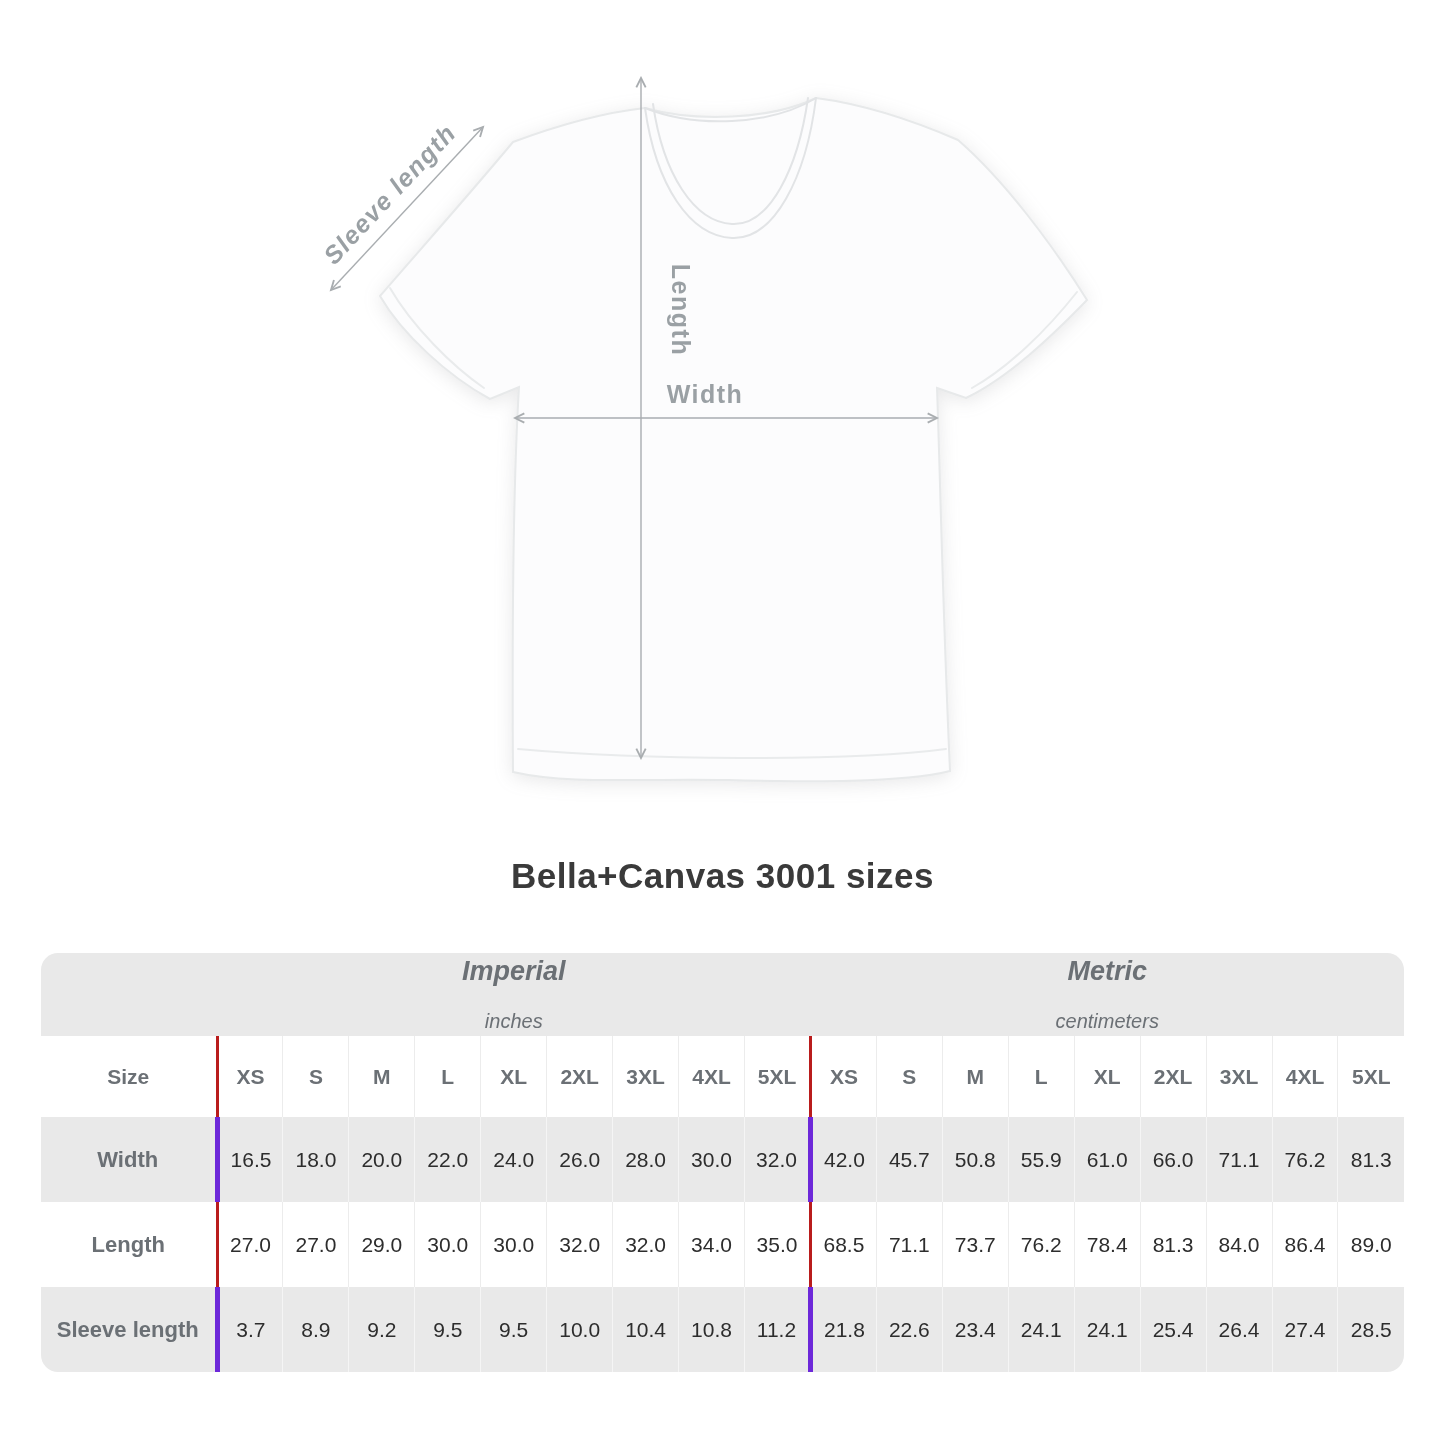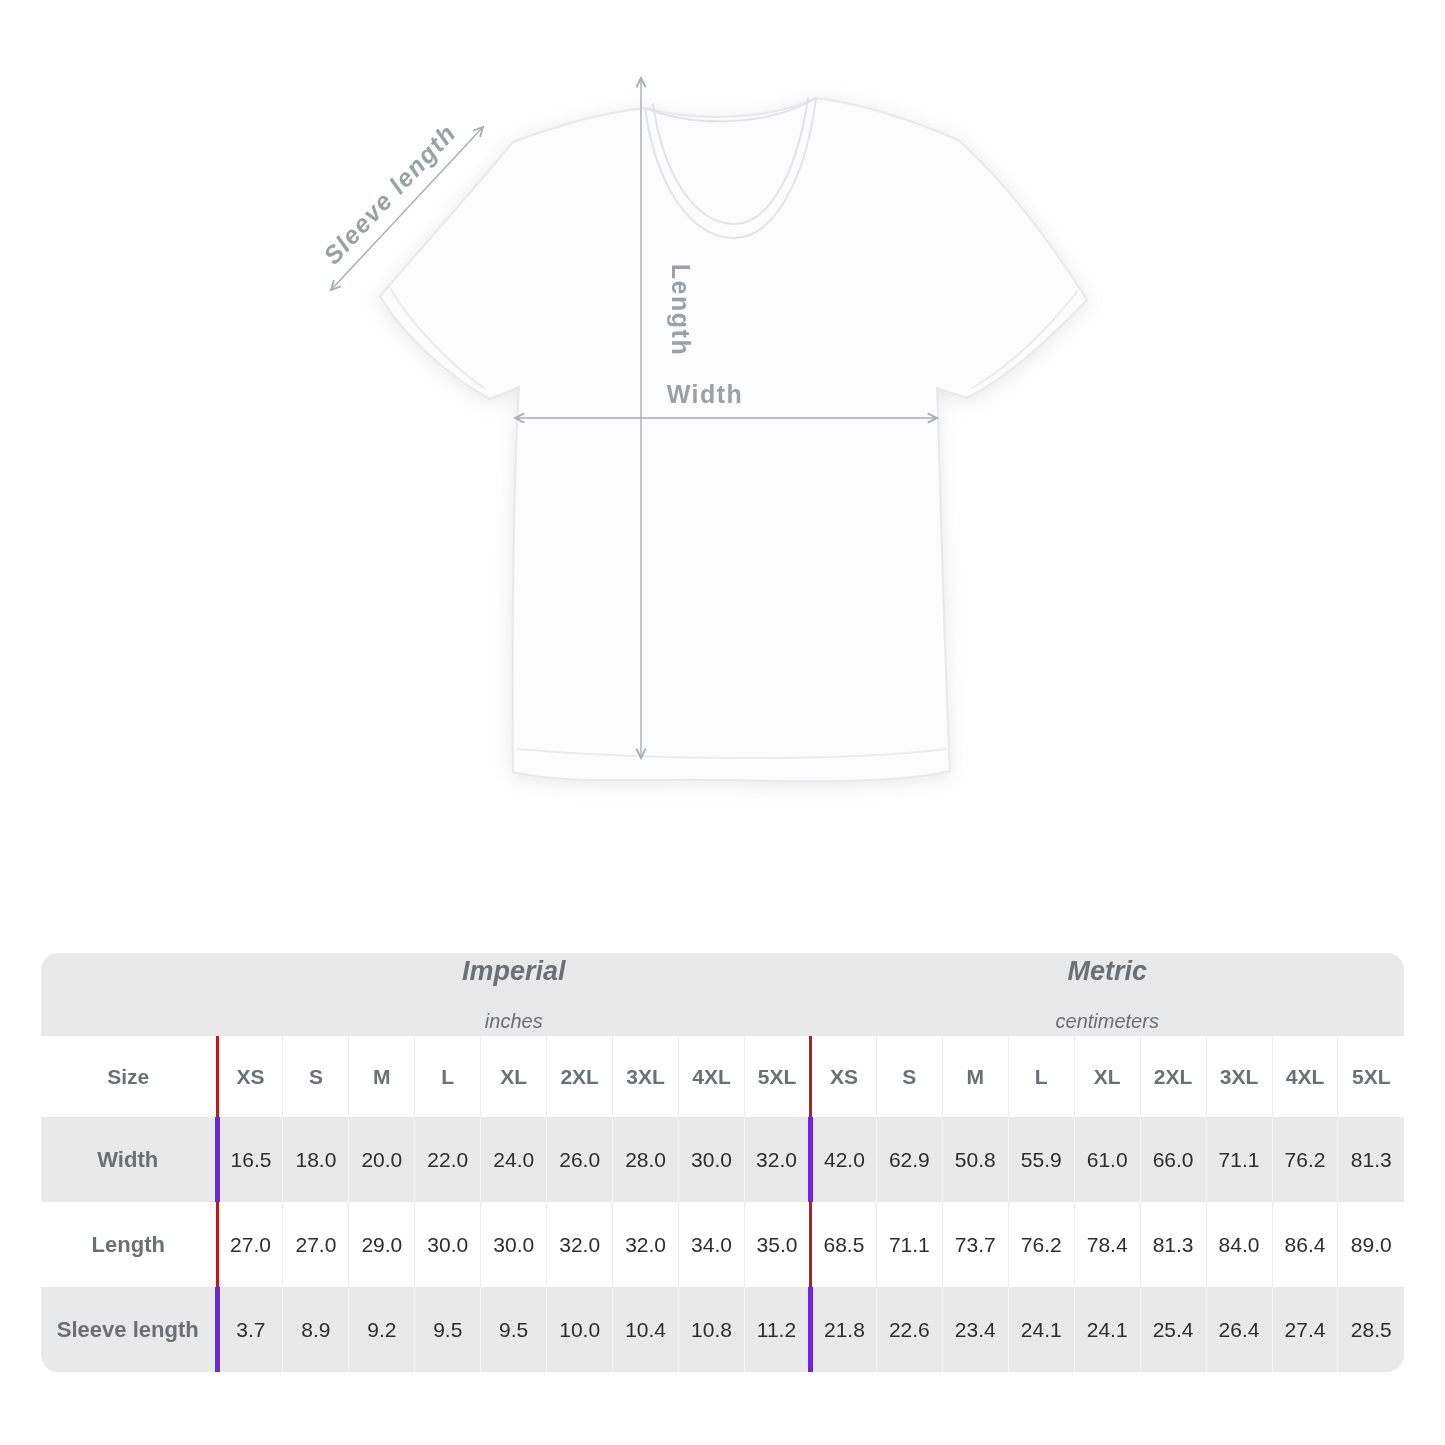--- a/index.html
+++ b/index.html
@@ -178,20 +178,21 @@
 
     <line class="measure-line" x1="483" y1="127" x2="331" y2="290" marker-start="url(#arrow)" marker-end="url(#arrow)"></line>
     <line class="measure-line" x1="641" y1="78" x2="641" y2="758" marker-start="url(#arrow)" marker-end="url(#arrow)"></line>
     <line class="measure-line" x1="515" y1="418" x2="937" y2="418" marker-start="url(#arrow)" marker-end="url(#arrow)"></line>
 
     <text class="diagram-label italic" transform="translate(396,200) rotate(-47)" text-anchor="middle">Sleeve length</text>
     <text class="diagram-label" transform="translate(672,310) rotate(90)" text-anchor="middle">Length</text>
     <text class="diagram-label" x="705" y="403" text-anchor="middle">Width</text>
   </svg>
 
+  <div class="title">Bella+Canvas 3001 sizes</div>
 
   <div class="size-table-wrap">
     <table class="size-table">
       <colgroup>
         <col style="width:176px">
         <col span="18">
       </colgroup>
       <thead>
         <tr class="band-row">
           <th></th>
@@ -234,21 +235,21 @@
             <td class="major">16.5</td>
             <td class="minor">18.0</td>
             <td class="minor">20.0</td>
             <td class="minor">22.0</td>
             <td class="minor">24.0</td>
             <td class="minor">26.0</td>
             <td class="minor">28.0</td>
             <td class="minor">30.0</td>
             <td class="minor">32.0</td>
             <td class="major">42.0</td>
-            <td class="minor">62.9</td>
+            <td class="minor">45.7</td>
             <td class="minor">50.8</td>
             <td class="minor">55.9</td>
             <td class="minor">61.0</td>
             <td class="minor">66.0</td>
             <td class="minor">71.1</td>
             <td class="minor">76.2</td>
             <td class="minor">81.3</td>
           </tr>
           <tr class="row-white">
             <th class="row-label">Length</th>

